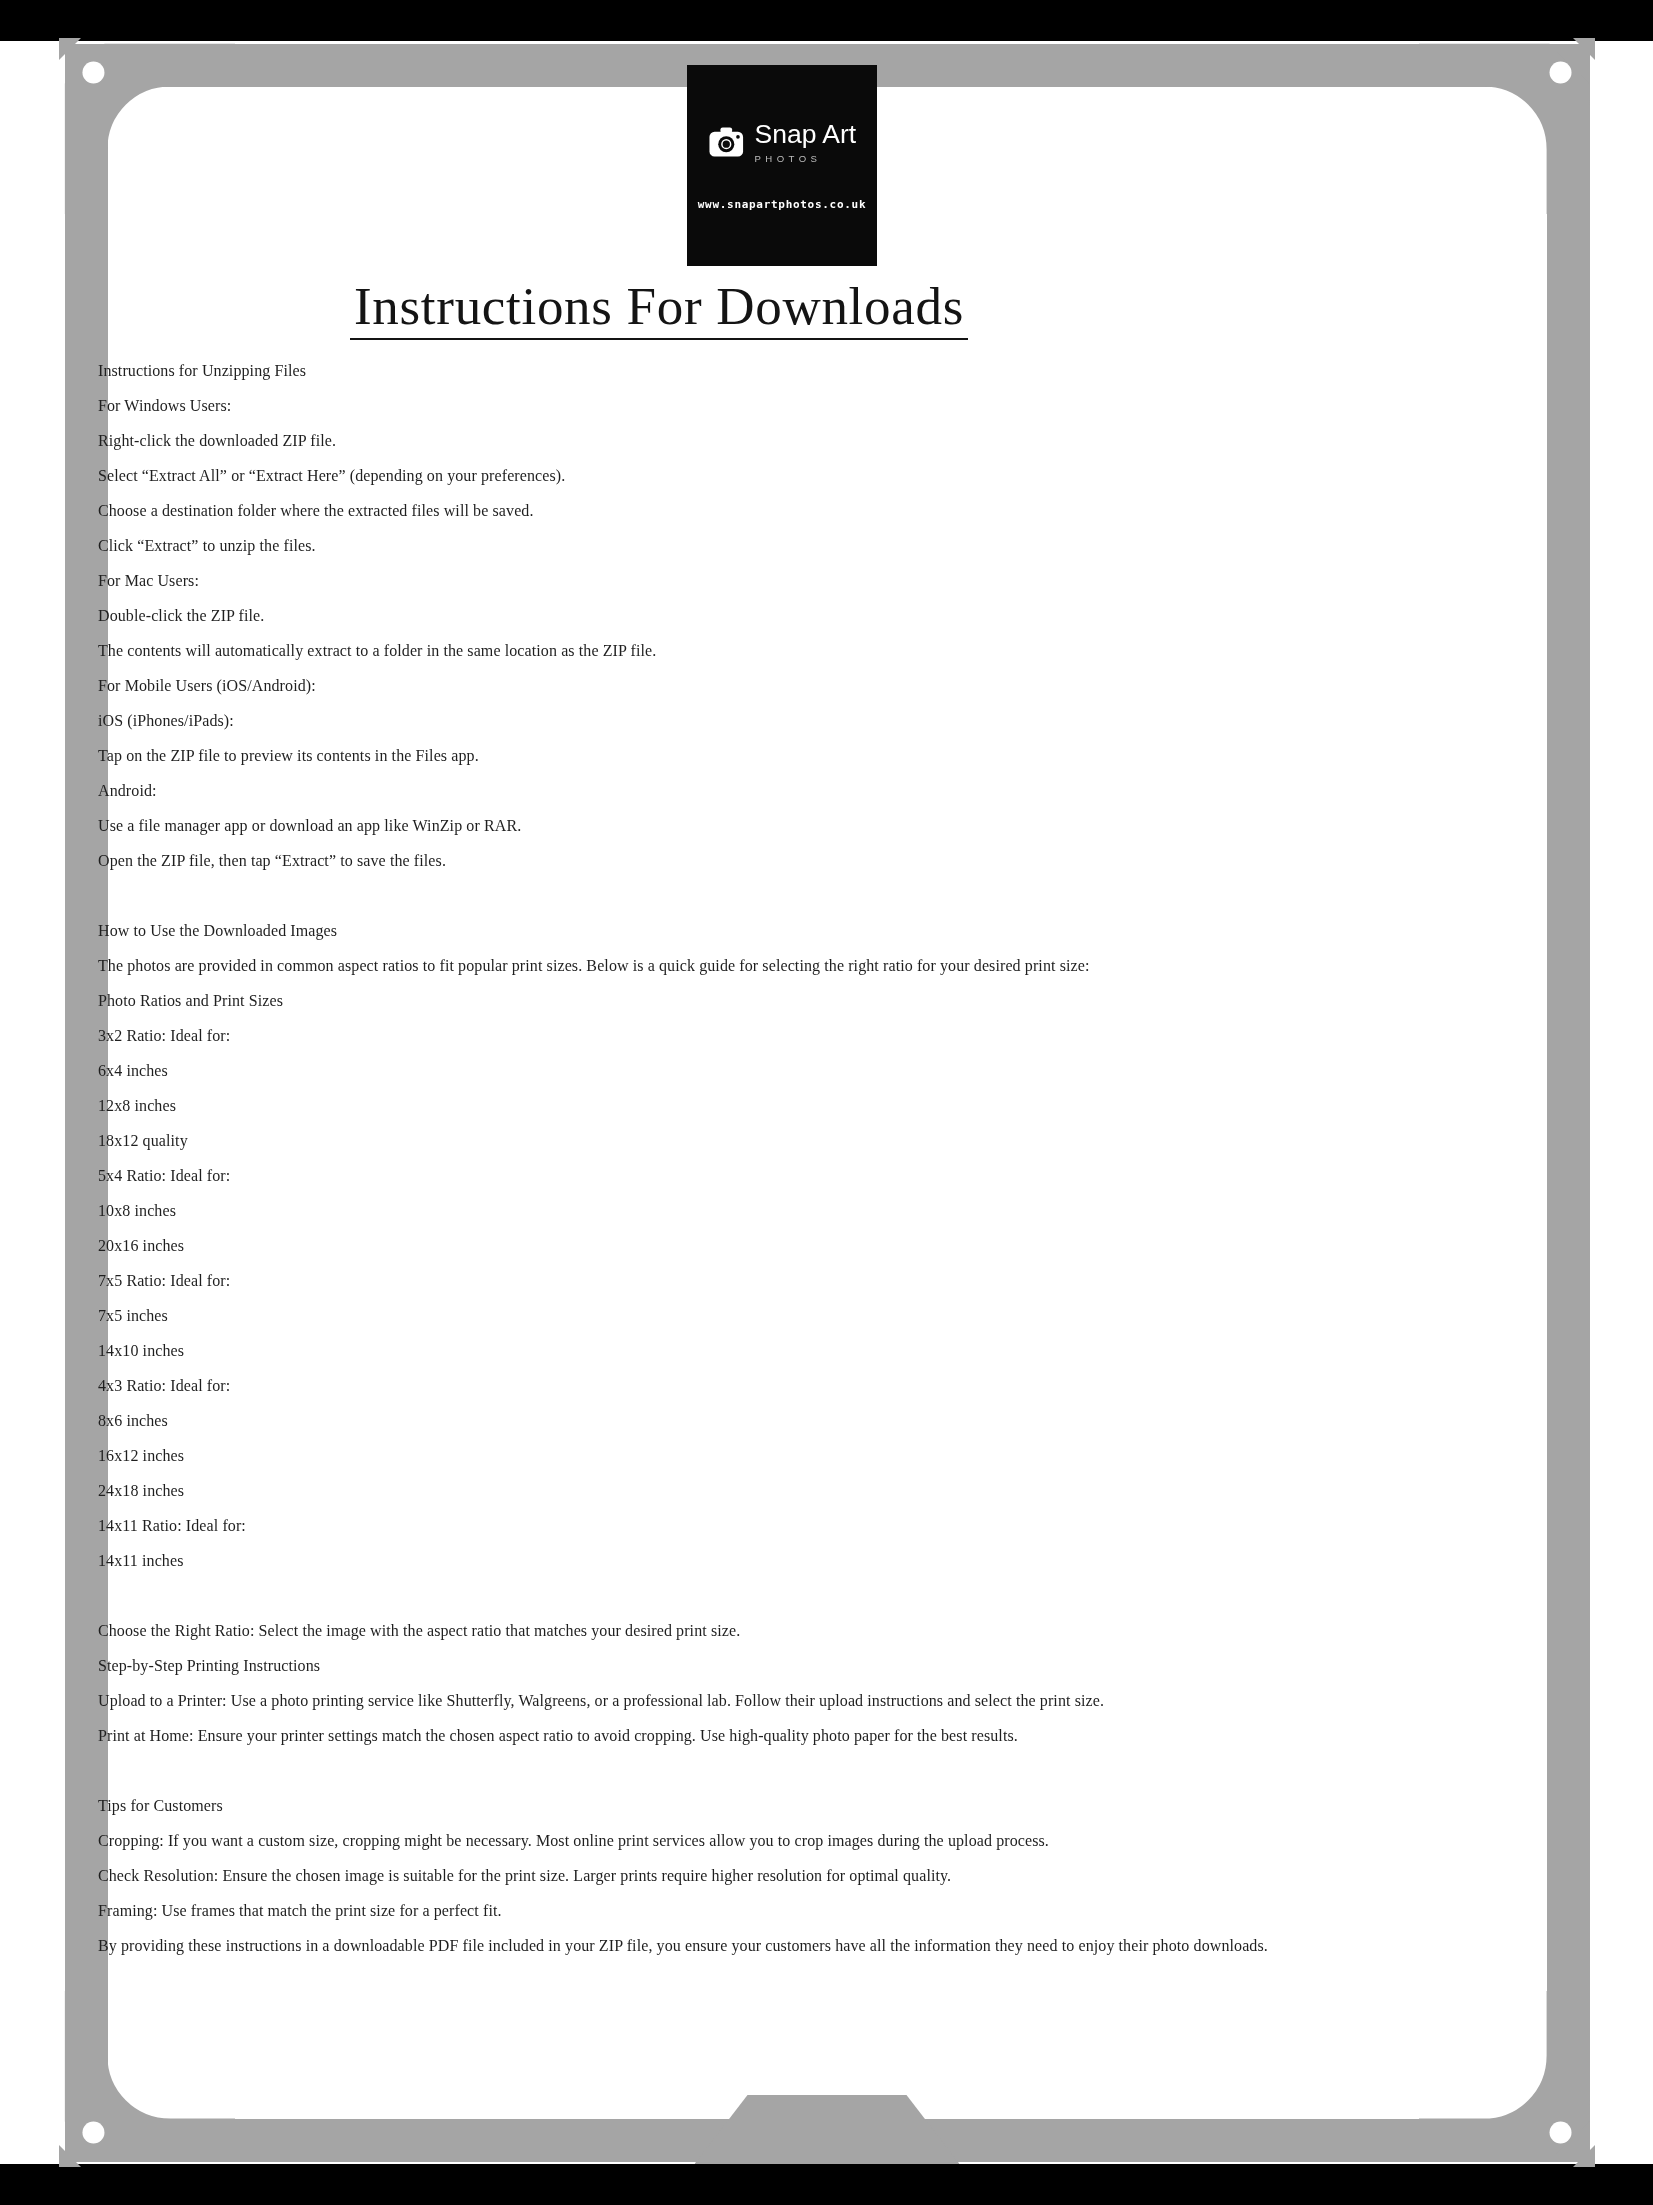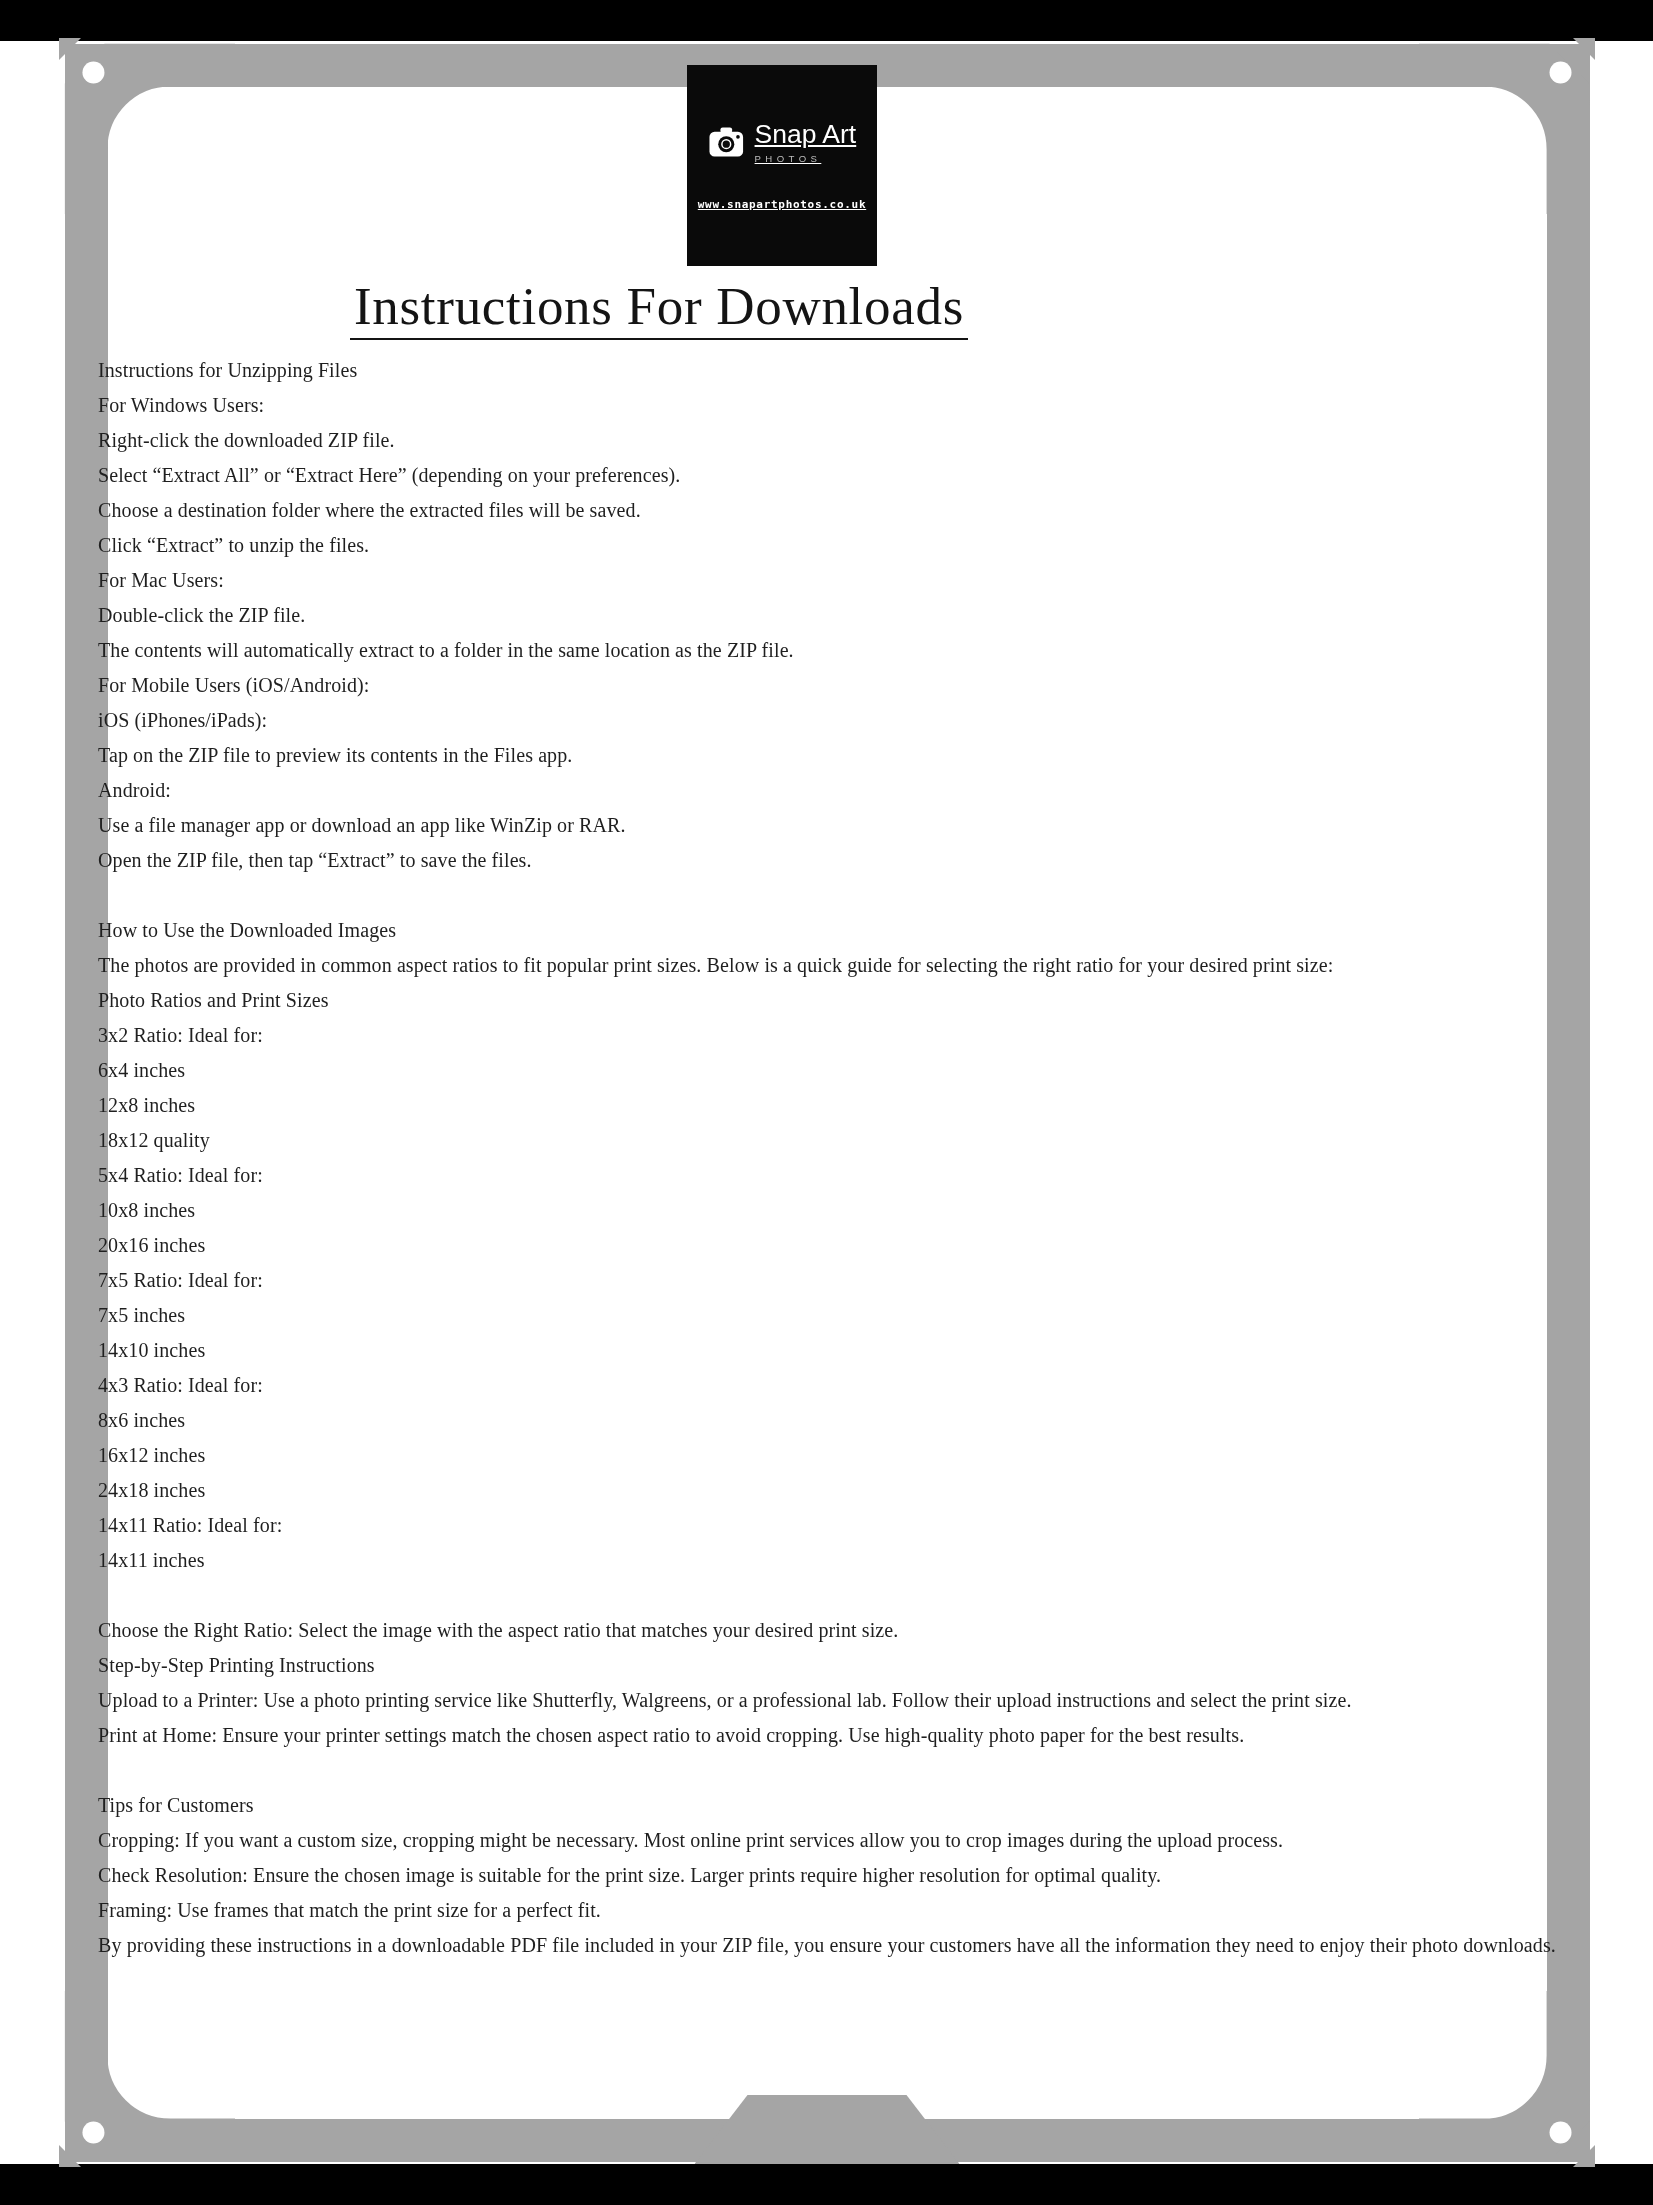--- a/index.html
+++ b/index.html
@@ -32,36 +32,36 @@
   .corner.tl{left:59px;top:38px;}
   .corner.tr{left:1419px;top:38px;transform:scaleX(-1);}
   .corner.bl{left:59px;top:1991px;transform:scaleY(-1);}
   .corner.br{left:1419px;top:1991px;transform:scale(-1,-1);}
 
   .plaque{position:absolute;left:50%;transform:translateX(-50%);top:2095px;width:265px;height:69px;
     background:var(--frame);clip-path:polygon(20% 0,80% 0,100% 100%,0 100%);}
 
   
   .logo{position:absolute;left:687px;top:65px;width:190px;height:201px;background:var(--logo-bg);
-    color:#ffffff;display:flex;flex-direction:column;align-items:center;justify-content:center;text-decoration:underline;}
+    color:#ffffff;display:flex;flex-direction:column;align-items:center;justify-content:center;}
   .logo-row{display:flex;align-items:center;gap:8.8px;}
   .logo-name{font-family:"Liberation Sans","DejaVu Sans",sans-serif;font-size:26.5px;color:#ffffff;line-height:1.1;}
   .logo-sub{font-family:"Liberation Sans","DejaVu Sans",sans-serif;font-size:9.6px;letter-spacing:4.4px;color:#bdbdbd;margin-top:4px;}
   .logo-site{font-family:"DejaVu Sans Mono","Liberation Mono",monospace;font-size:11px;font-weight:bold;
     letter-spacing:0.7px;color:#ffffff;margin-top:34px;}
 
   
   .content{position:absolute;left:0;top:279px;width:1318px;}
   h1.title-wrap{text-align:center;font-weight:normal;margin-bottom:10.3px;}
   .title{display:inline-block;font-size:53px;color:#141414;letter-spacing:0.7px;
     border-bottom:2.9px solid #141414;padding:0 4.4px 2.9px 4.4px;line-height:1.05;}
   .doc-body{margin:13.2px 0 0 98px;width:1470px;color:var(--text);}
   .section{margin-bottom:35px;}
   .section:last-child{margin-bottom:5px;}
-  .line{font-size:20px;line-height:35px;letter-spacing:0.1px;}
+  .line{font-size:16px;line-height:35px;letter-spacing:0.1px;}
 </style>
 </head>
 <body>
 
 <div class="page">
 
   <div class="edge-bar top"></div>
   <div class="edge-bar bottom"></div>
 
   <div class="frame-bar frame-top"></div>

